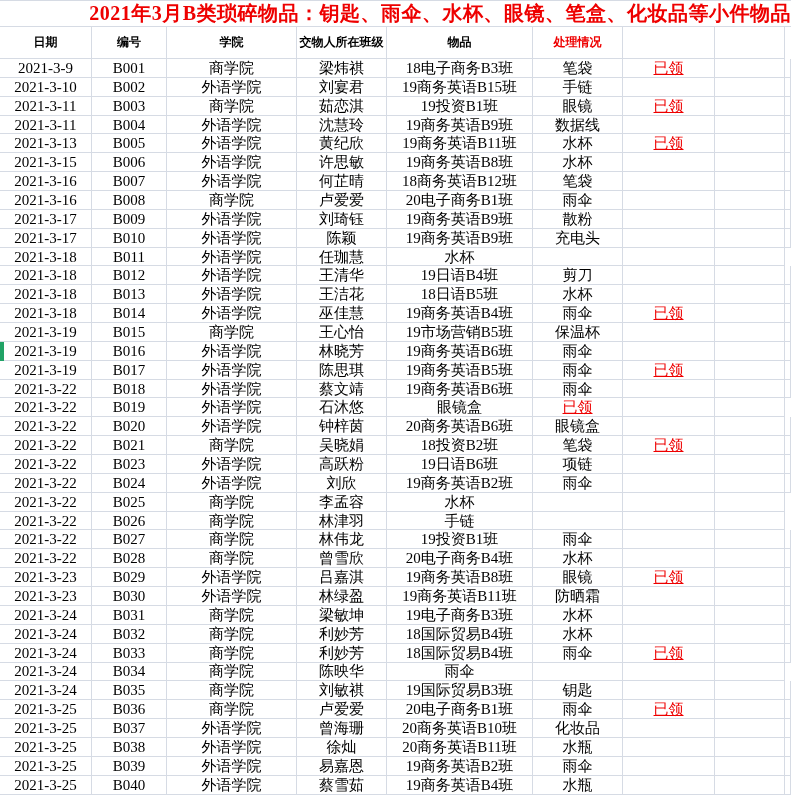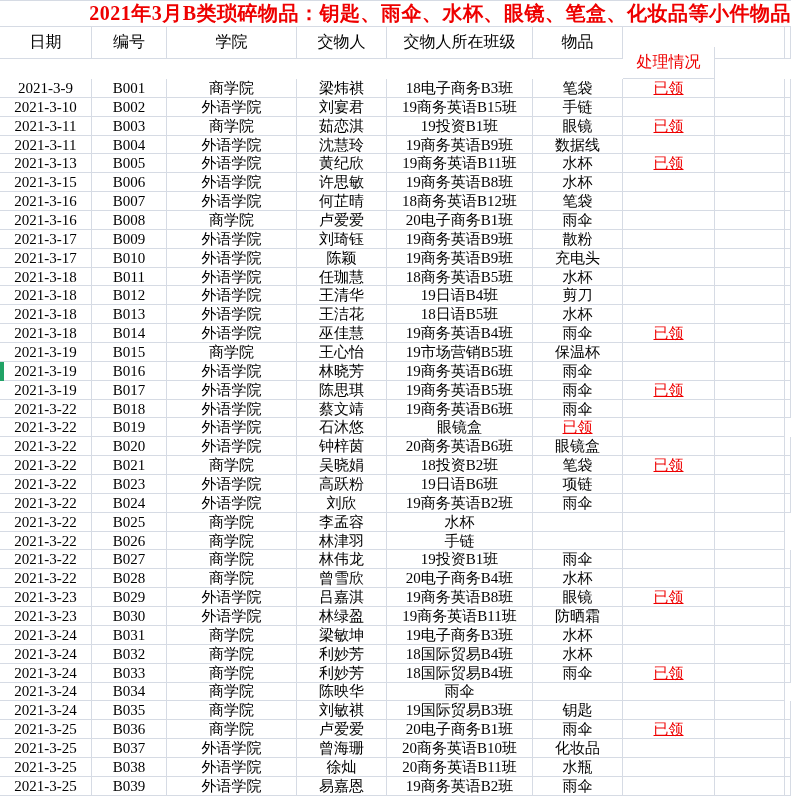--- a/index.html
+++ b/index.html
@@ -9,43 +9,42 @@
          border-top:1px solid var(--grid,#d6dbe4);box-sizing:border-box;}
   .title-row{height:26px;display:flex;align-items:center;justify-content:flex-end;
              border-bottom:1px solid var(--grid,#d6dbe4);box-sizing:border-box;}
   .title-row .t{color:var(--red,#ee0000);font-weight:bold;font-size:20px;letter-spacing:.5px;}
   .row{display:grid;grid-template-columns:92px 75px 130px 90px 146px 90px 92px 70px 6px;
        box-sizing:border-box;position:relative;}
   .cell{border-right:1px solid var(--grid,#d6dbe4);
         border-bottom:1px solid var(--grid,#d6dbe4);
         box-sizing:border-box;display:flex;align-items:center;justify-content:center;
         overflow:hidden;white-space:nowrap;}
-  .header-row .cell{height:32px;font-weight:normal;font-size:16px;color:#000;}
-  .header-row .cell.status-h{color:var(--red,#ee0000);margin-top:20px;}
+  .header-row .cell{height:32px;font-weight:bold;font-size:12px;color:#000;}
+  .header-row .cell.status-h{color:var(--red,#ee0000);}
   .body .cell{height:18.87px;font-size:15px;color:#000;line-height:18px;}
   .cell.c-status{color:var(--red,#ee0000);text-decoration:underline;}
   .marked .marker{position:absolute;left:0;top:0;width:4px;height:100%;
                   background:var(--green,#21a366);}
   .marker{display:none;}
   .marked .marker{display:block;}
 </style>
 </head>
 <body>
 
 <div class="sheet">
 
   <div class="title-row">
     <span class="t">2021年3月B类琐碎物品：钥匙、雨伞、水杯、眼镜、笔盒、化妆品等小件物品</span>
   </div>
 
   <div class="row header-row">
     <div class="cell">日期</div>
     <div class="cell">编号</div>
     <div class="cell">学院</div>
-    <div class="cell">交物人</div>
     <div class="cell">交物人所在班级</div>
     <div class="cell">物品</div>
     <div class="cell status-h">处理情况</div>
     <div class="cell"></div>
     <div class="cell"></div>
   </div>
 
   <div class="body">
   <div class="row">
 
@@ -176,21 +175,20 @@
     <div class="cell c-empty"></div>
     <div class="cell c-edge"></div>
   </div>
 
   <div class="row">
 
     <div class="cell c-date">2021-3-18</div>
     <div class="cell c-id">B011</div>
     <div class="cell c-college">外语学院</div>
     <div class="cell c-person">任珈慧</div>
-    <div class="cell c-class">18商务英语B5班</div>
     <div class="cell c-item">水杯</div>
     <div class="cell c-status"></div>
     <div class="cell c-empty"></div>
     <div class="cell c-edge"></div>
   </div>
 
   <div class="row">
 
     <div class="cell c-date">2021-3-18</div>
     <div class="cell c-id">B012</div>

